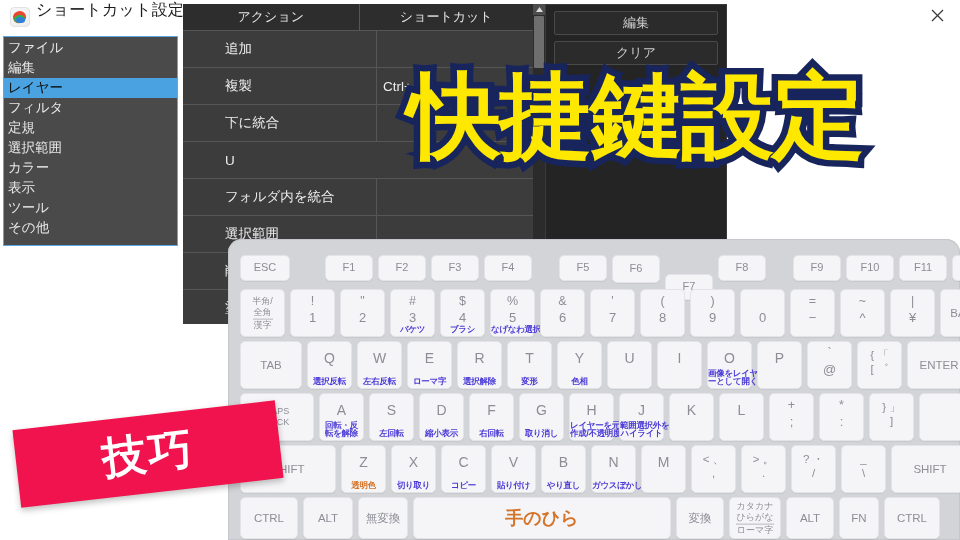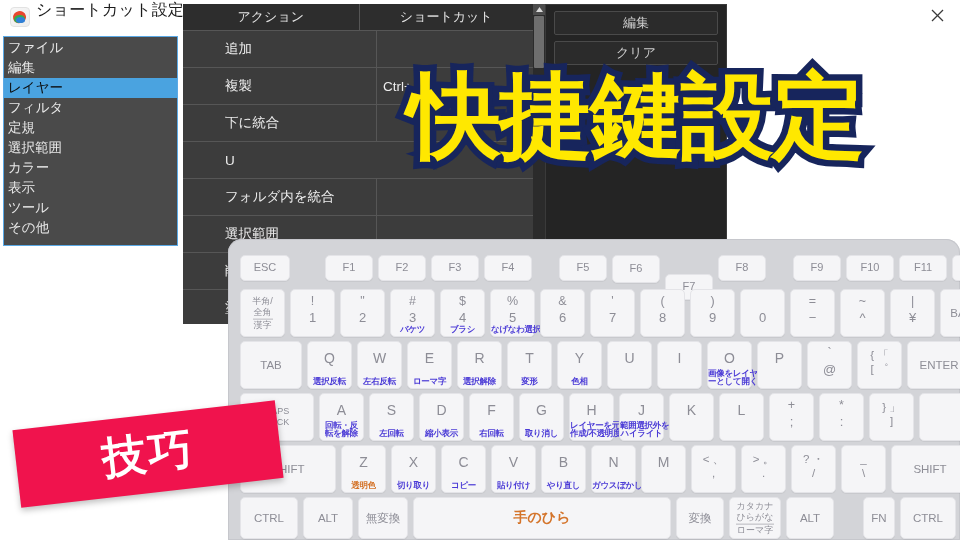--- a/index.html
+++ b/index.html
@@ -68,21 +68,21 @@
   .key .letter{position:absolute;left:0;right:0;top:9px;text-align:center;font-size:14px;color:#8d8d96;line-height:1;}
   .key .sub{position:absolute;left:0;right:0;bottom:2px;text-align:center;font-size:8.5px;
     color:#4b3bd6;line-height:1.02;font-weight:bold;letter-spacing:-0.3px;white-space:nowrap;}
   .key .sub.orange{color:#d4742a;}
   .key .stack{position:absolute;left:0;right:0;top:50%;transform:translateY(-50%);
     text-align:center;font-size:9px;color:#8d8d96;line-height:1.25;}
   .key .stack .ul{border-bottom:1px solid #b8b8be;display:inline-block;padding:0 1px;}
   .key .pair{position:absolute;left:0;right:0;top:6px;text-align:center;font-size:11.5px;color:#8d8d96;line-height:1.35;}
   .key .pair2{position:absolute;left:0;right:0;top:20px;text-align:center;font-size:11.5px;color:#8d8d96;line-height:1.35;}
   .key .spacelabel{position:absolute;left:0;right:0;top:50%;transform:translateY(-50%);
-    text-align:center;font-size:14px;color:#d4742a;font-weight:bold;}
+    text-align:center;font-size:18px;color:#d4742a;font-weight:bold;}
 
   
   .bigtext{position:absolute;left:408px;top:70px;font-size:93px;line-height:1;
     font-weight:bold;color:#ffe800;letter-spacing:-2px;white-space:nowrap;
     -webkit-text-stroke:13px #17255c;paint-order:stroke fill;
     font-family:"DejaVu Sans","Liberation Sans",sans-serif;}
   .pinkband{position:absolute;left:16px;top:415px;width:264px;height:78px;background:#f0134d;
     transform:rotate(-6.5deg);box-shadow:0 3px 6px rgba(0,0,0,.25);}
   .pinkband span{position:absolute;left:0;right:0;top:50%;transform:translateY(-50%);
     text-align:center;font-size:44px;font-weight:bold;color:#ffffff;letter-spacing:2px;
@@ -477,21 +477,21 @@
         <div class="key" style="width: 52px; height: 42px;">
           <div class="stack">
             <div>カタカナ</div>
             <div><span class="ul">ひらがな</span></div>
             <div>ローマ字</div>
           </div>
         </div>
         <div class="key wordkey" style="width: 48px; height: 42px;">
           <div class="main">ALT</div>
         </div>
-        <div class="key wordkey" style="width: 32px; height: 42px; margin-left: 24px;">
+        <div class="key wordkey" style="width: 40px; height: 42px;">
           <div class="main">FN</div>
         </div>
         <div class="key wordkey" style="width: 56px; height: 42px;">
           <div class="main">CTRL</div>
         </div>
       </div>
     </div>
 
   <div class="bigtext">快捷鍵設定</div>
   <div class="pinkband">

